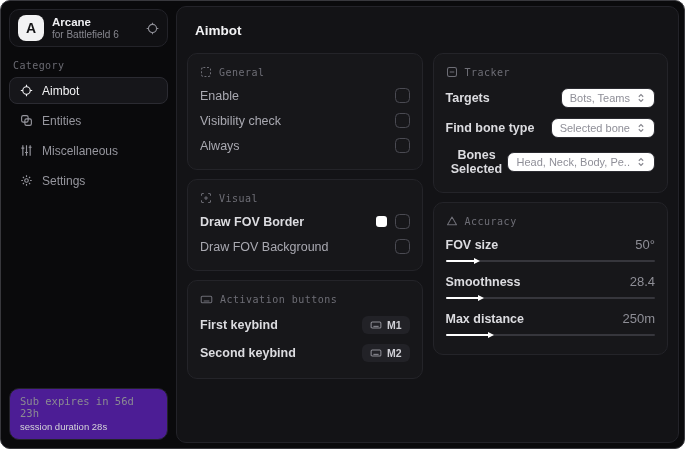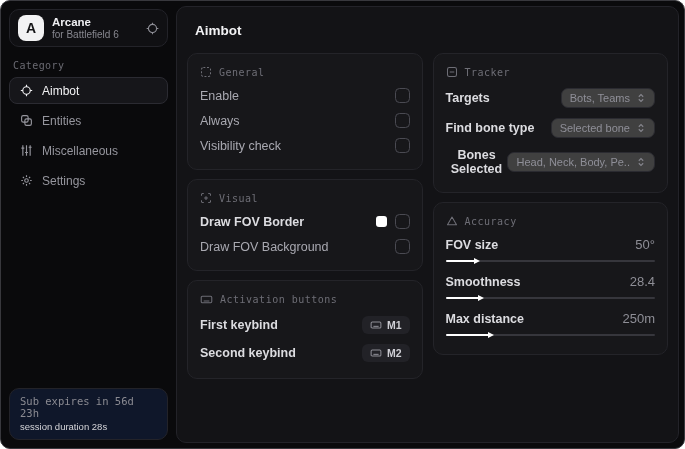--- a/index.html
+++ b/index.html
@@ -39,21 +39,21 @@
   .nav-item {
     display: flex; align-items: center; gap: 9px;
     height: 27px; padding: 0 9px; border-radius: 8px;
     color: #96969e; font-size: 12px; border: 1px solid transparent; cursor: pointer;
   }
   .nav-item.active { background: #16161a; border-color: #2b2b32; color: #f1f1f3; }
   .nav-item .nav-icon { display: grid; place-items: center; width: 14px; }
 
   .sidebar-footer {
     margin-top: auto;
-    background: #0f172a; border: 1px solid #232329; border-radius: 10px;
+    background: #4c1d95; border: 1px solid #232329; border-radius: 10px;
     padding: 6px 10px 7px;
   }
   .sub-expires { font-family: "DejaVu Sans Mono", monospace; font-size: 10.5px; color: #8b8b92; }
   .session-duration { font-size: 9.5px; font-weight: normal; color: #d5d5d9; margin-top: 2px; }
 
   
   .main {
     flex: 1; margin: 5px 5px 5px 0;
     background: #131316; border: 1px solid #232329; border-radius: 10px;
     padding: 13px 10px 13px 10px; overflow: hidden;
@@ -86,21 +86,21 @@
 
   .keybind {
     display: flex; align-items: center; gap: 5px;
     background: #222227; border-radius: 6px; padding: 3px 8px;
     color: #cfcfd5; font-size: 10.5px; font-weight: 600; cursor: pointer;
   }
   .keybind svg { color: #8d8d95; }
 
   .dropdown {
     display: flex; align-items: center; gap: 6px;
-    background: #404040; border: 1px solid #2b2b31; border-radius: 7px;
+    background: #ffffff; border: 1px solid #2b2b31; border-radius: 7px;
     padding: 3px 8px; color: #8f8f98; font-size: 11px; cursor: pointer;
     max-width: 150px;
   }
   .dropdown .dd-value { white-space: nowrap; overflow: hidden; }
   .dropdown svg { flex-shrink: 0; color: #85858d; }
 
   .slider-block { padding: 5px 0 7px; }
   .slider-head { display: flex; justify-content: space-between; align-items: center; }
   .slider-value { font-size: 13px; color: #8e8e96; }
   .slider-track { position: relative; height: 2px; background: #36363c; border-radius: 1px; margin-top: 8px; cursor: pointer; }
@@ -201,25 +201,25 @@
             <svg width="12" height="12" viewBox="0 0 16 16" fill="none" stroke="currentColor" stroke-width="1.4">
               <rect x="2" y="2" width="12" height="12" rx="2.5" stroke-dasharray="2.6 2.2"></rect>
             </svg>
             <span>General</span>
           </div>
           <div class="row">
             <span class="row-label dim">Enable</span>
             <span class="checkbox"></span>
           </div>
           <div class="row">
+            <span class="row-label dim">Visibility check</span>
+            <span class="checkbox"></span>
+          </div>
+          <div class="row">
             <span class="row-label dim">Always</span>
-            <span class="checkbox"></span>
-          </div>
-          <div class="row">
-            <span class="row-label dim">Visibility check</span>
             <span class="checkbox"></span>
           </div>
         </div>
 
         <div class="card">
           <div class="card-header">
             <svg width="12" height="12" viewBox="0 0 16 16" fill="none" stroke="currentColor" stroke-width="1.4">
               <path d="M5 2H3.5A1.5 1.5 0 0 0 2 3.5V5M11 2h1.5A1.5 1.5 0 0 1 14 3.5V5M5 14H3.5A1.5 1.5 0 0 1 2 12.5V11M11 14h1.5a1.5 1.5 0 0 0 1.5-1.5V11M8 5.5v5M5.5 8h5"></path>
             </svg>
             <span>Visual</span>

